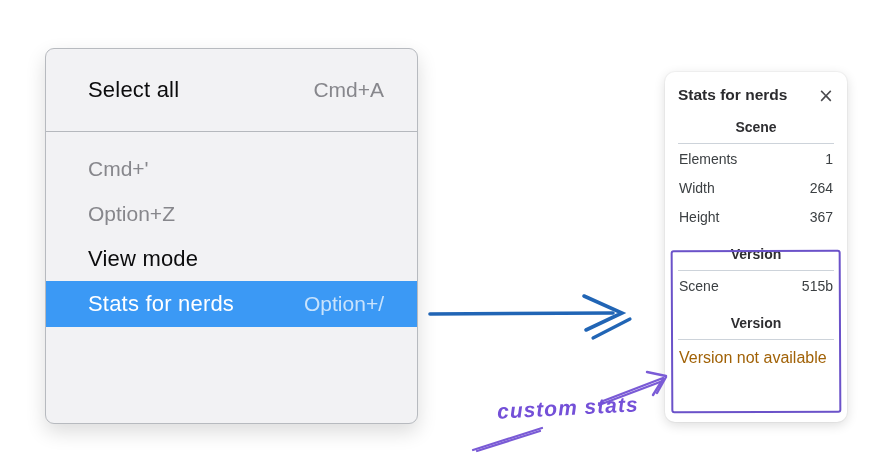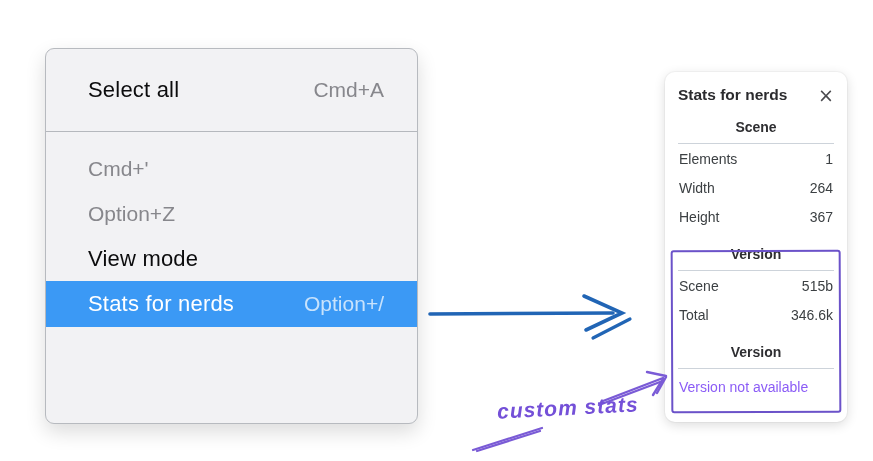--- a/index.html
+++ b/index.html
@@ -36,21 +36,21 @@
   }
   .panel-header { display:flex; align-items:center; justify-content:space-between; }
   .panel-title { font-size:15.5px; font-weight:bold; color:#2b2b2e; }
   .panel-close { font-size:19px; line-height:16px; color:#4a4a4e; cursor:pointer;
                  background:none; border:none; font-family:"DejaVu Sans", sans-serif; }
   .sect-heading { margin-top:15px; text-align:center; font-size:14px; font-weight:bold; color:#2e2e31; }
   .sect-rule { border-top:1px solid #cdd3da; margin-top:8px; }
   .stat-row { display:flex; justify-content:space-between; font-size:14px; color:#3c4043;
               padding:5.5px 1px; line-height:18px; }
   .stat-row:first-of-type { padding-top:9px; }
-  .sect-note { font-size:14px; color:#8b5cf6; padding:9px 1px 0 1px; line-height:18px; }
+  .sect-note { font-size:16px; color:#a16207; padding:9px 1px 0 1px; line-height:18px; }
 
   
   .highlight-box {
     position:absolute; left:671px; top:250px; width:170px; height:163px;
     border:2.5px solid #6b52c9; border-radius:3px;
     transform:rotate(-0.25deg); pointer-events:none;
   }
 
   
   .annotation-text {
@@ -115,24 +115,20 @@
       </div>
     </div>
 
     <div>
       <div class="sect-heading">Version</div>
       <div class="sect-rule"></div>
       <div class="stat-row">
         <span>Scene</span>
         <span>515b</span>
       </div>
-      <div class="stat-row">
-        <span>Total</span>
-        <span>346.6k</span>
-      </div>
     </div>
 
     <div>
       <div class="sect-heading">Version</div>
       <div class="sect-rule"></div>
       <div class="sect-note">Version not available</div>
     </div>
   </div>
 
   <div class="highlight-box"></div>

